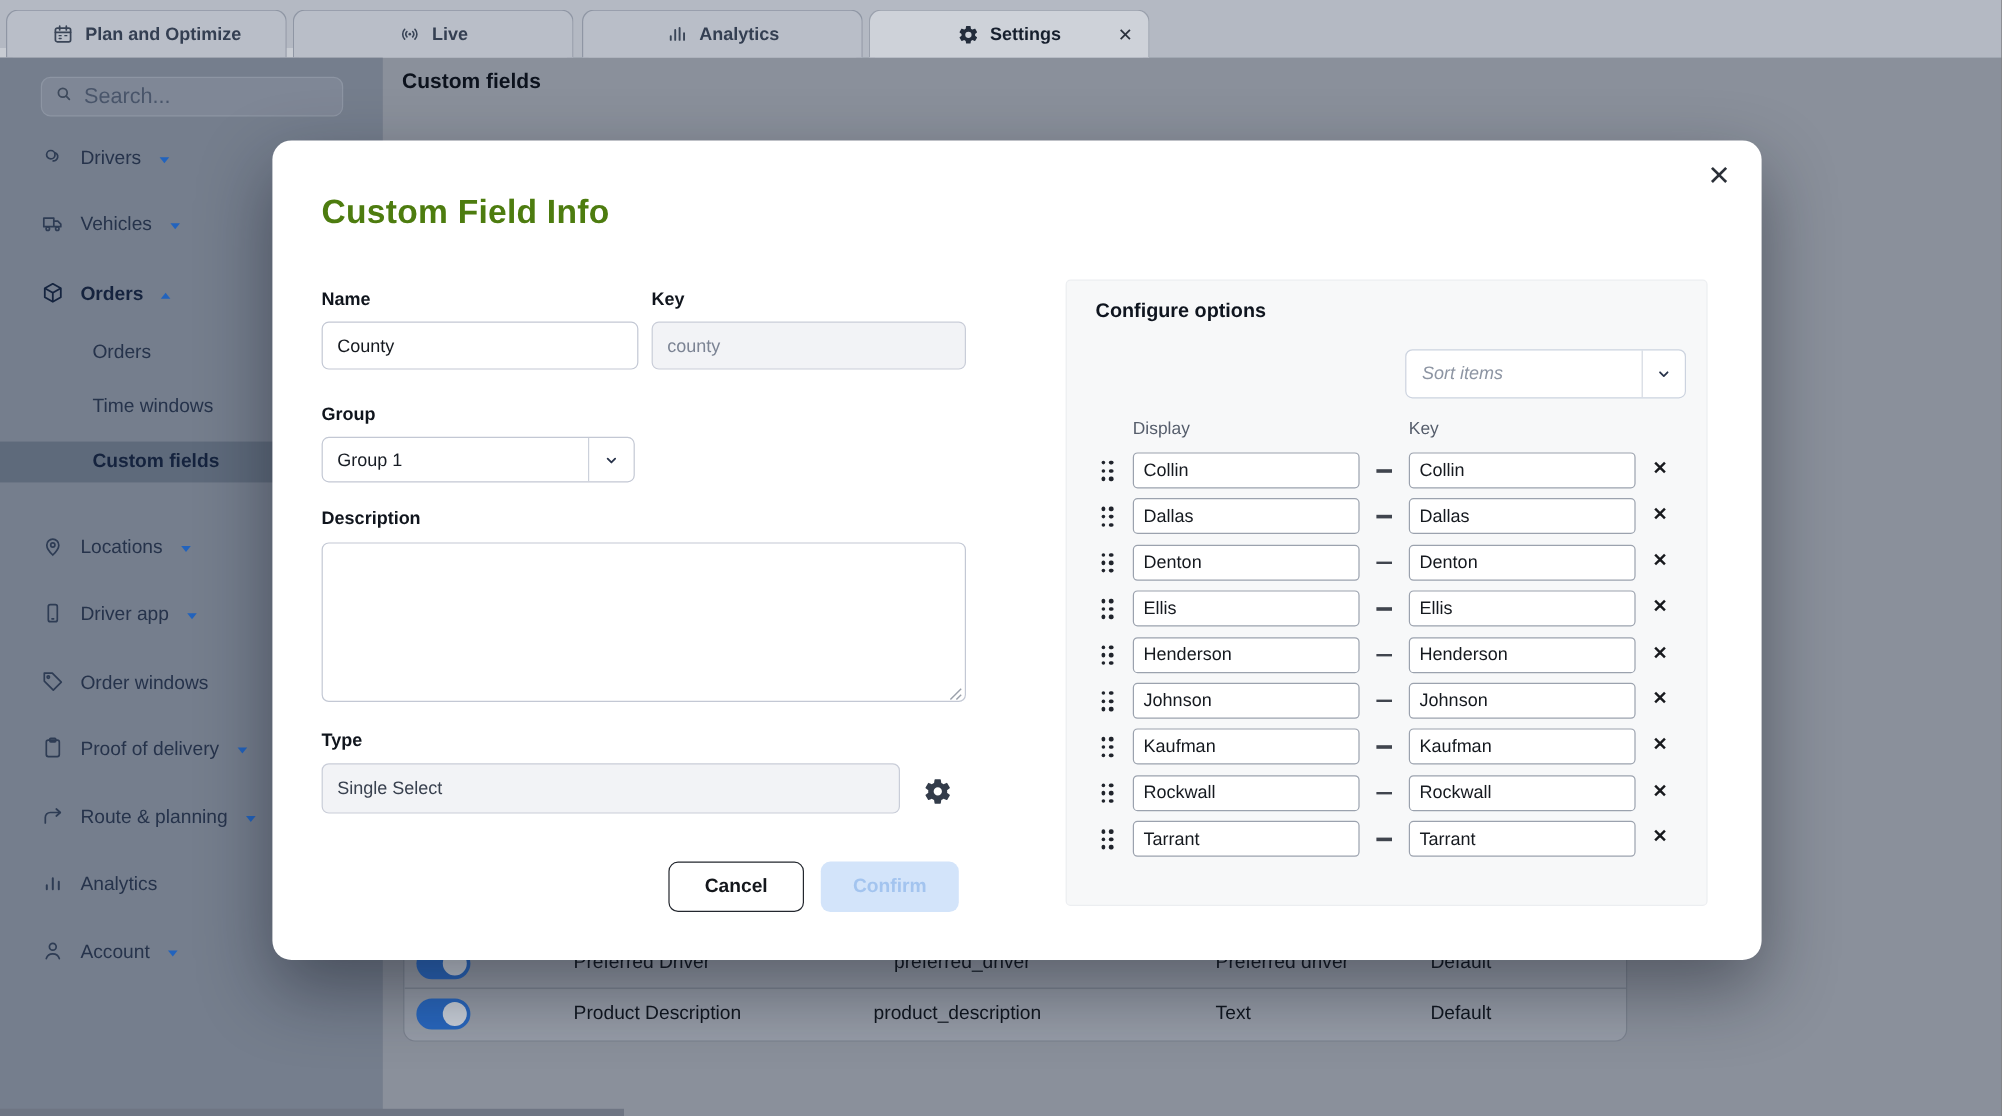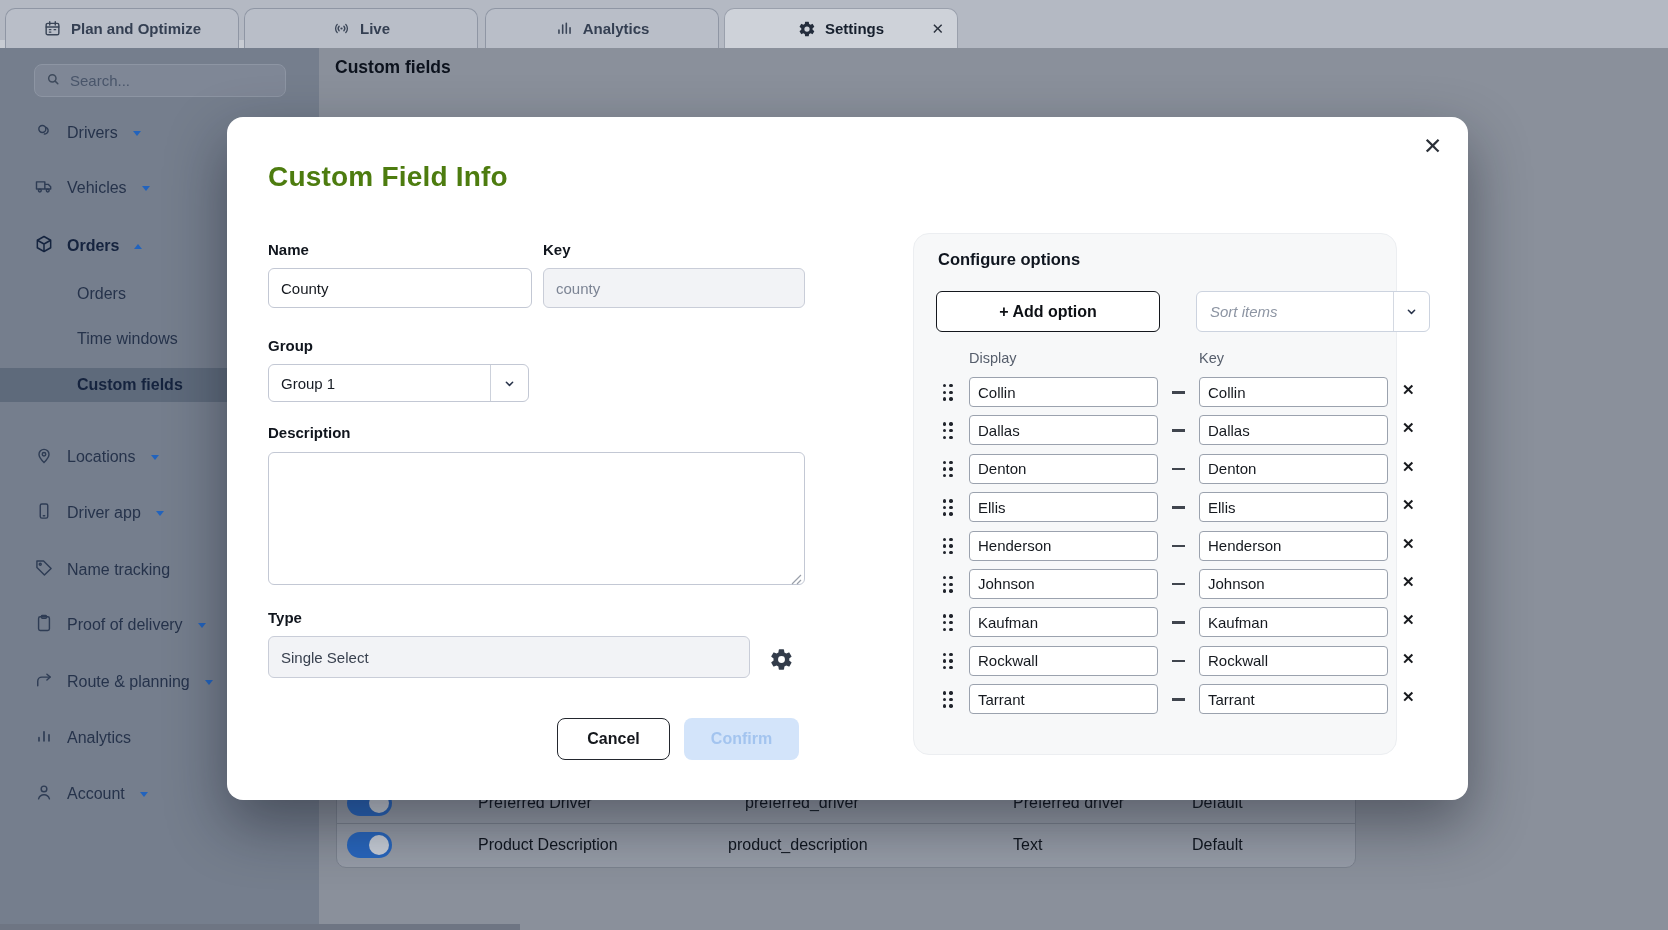--- a/index.html
+++ b/index.html
@@ -13,21 +13,21 @@
        border:1px solid #8f96a4;border-bottom:none;border-radius:10px 10px 0 0;background:#b9bec8;color:#343f52;
        font-size:15px;font-weight:600;cursor:default;}
   .tab.active{background:#ced2d9;border-color:#9aa0ac;color:#161f2d;font-weight:700;}
   .tab .ticon{display:flex;align-items:center;}
   .tab-close{position:absolute;right:13px;top:11px;font-size:15px;color:#2a313d;font-weight:400;}
 
   
   .sidebar{position:absolute;left:0;top:48px;width:319px;height:882px;background:#757e8d;z-index:2;}
   .search-box{position:absolute;left:34px;top:16px;width:252px;height:33px;background:#7f8796;border:1px solid #8d95a3;
               border-radius:8px;display:flex;align-items:center;padding:0 10px;gap:7px;}
-  .search-box input{flex:1;border:none;outline:none;background:transparent;font-size:15px;color:#39455a;}
+  .search-box input{flex:1;border:none;outline:none;background:transparent;font-size:18px;color:#39455a;}
   .search-box input::placeholder{color:#49556a;}
   .side-item{position:absolute;left:0;width:319px;height:34px;display:flex;align-items:center;gap:13px;
              padding-left:34px;color:#26334b;font-size:16px;cursor:default;}
   .side-item .lbl{white-space:nowrap;}
   .side-item.bold .lbl{font-weight:700;color:#15233e;}
   .sub-item{padding-left:77px;}
   .sel-band{position:absolute;left:0;top:320px;width:319px;height:34px;background:#5e6a7b;}
   .chev{width:0;height:0;border-left:4.5px solid transparent;border-right:4.5px solid transparent;margin-left:2px;}
   .chev.down{border-top:5.5px solid #2263bd;}
   .chev.up{border-bottom:5.5px solid #2263bd;}
@@ -58,21 +58,21 @@
   .descbox{position:absolute;left:41px;top:335px;width:537px;height:133px;border:1px solid #c3c8d4;border-radius:6px;
            background:#fff;resize:none;outline:none;font-size:15px;padding:8px 12px;color:#15191f;}
   .grip{position:absolute;left:563px;top:454px;}
   .gear-btn{position:absolute;left:540px;top:528px;width:28px;height:28px;display:flex;align-items:center;justify-content:center;cursor:default;}
   .btn{position:absolute;top:601px;height:42px;border-radius:8px;font-size:16px;font-weight:700;display:flex;
        align-items:center;justify-content:center;cursor:default;}
   .btn.cancel{left:330px;width:113px;background:#fff;border:1.5px solid #23272e;color:#14171c;}
   .btn.confirm{left:457px;width:115px;background:#d3e4fa;border:none;color:#a3c4ef;}
 
   
-  .opt-panel{position:absolute;left:661px;top:116px;width:484px;height:522px;background:#f7f8f9;border:1px solid #eceef1;border-radius:16px;margin-left:25px;}
+  .opt-panel{position:absolute;left:661px;top:116px;width:535px;height:522px;background:#f7f8f9;border:1px solid #eceef1;border-radius:4px;}
   .opt-heading{position:absolute;left:24px;top:16px;font-size:16.5px;font-weight:700;color:#0f151f;}
   .add-btn{position:absolute;left:22px;top:57px;width:224px;height:41px;background:#fff;border:1.8px solid #14171d;
            border-radius:6px;font-size:16px;font-weight:700;color:#0d1015;display:flex;align-items:center;justify-content:center;}
   .sort-box{position:absolute;left:282px;top:57px;width:234px;height:41px;background:#fff;border:1px solid #ccd3df;
             border-radius:6px;display:flex;align-items:center;}
   .sort-box .val{flex:1;padding-left:13px;font-size:15px;font-style:italic;color:#8d95a3;}
   .sort-box .chevbox{width:36px;align-self:stretch;border-left:1px solid #d4d9e2;display:flex;align-items:center;justify-content:center;}
   .col-hdr{position:absolute;top:116px;font-size:14.5px;color:#565e6c;}
   .opt-list{position:absolute;left:0;top:143px;width:535px;}
   .opt-row{position:relative;height:30px;margin-bottom:8.4px;}
@@ -201,21 +201,21 @@
           </svg></span>
       <span class="lbl">Driver app</span>
       <span class="chev down"></span>
     </div>
 
     <div class="side-item" style="top:505px">
       <span><svg width="20" height="20" viewBox="0 0 24 24" fill="none" stroke="#2e3c54" stroke-width="1.7" stroke-linejoin="round">
             <path d="M20.5 12.5L12.5 20.5 3.5 11.5v-8h8l9 9z"></path>
             <circle cx="7.5" cy="7.5" r="1.2"></circle>
           </svg></span>
-      <span class="lbl">Name tracking</span>
+      <span class="lbl">Order windows</span>
     </div>
 
     <div class="side-item" style="top:560px">
       <span><svg width="20" height="20" viewBox="0 0 24 24" fill="none" stroke="#2e3c54" stroke-width="1.7">
             <rect x="5.5" y="4.5" width="13" height="16.5" rx="2"></rect>
             <rect x="9" y="2.8" width="6" height="3.4" rx="1"></rect>
           </svg></span>
       <span class="lbl">Proof of delivery</span>
       <span class="chev down"></span>
     </div>
@@ -310,21 +310,20 @@
       <svg width="25" height="25" viewBox="0 0 24 24" fill="#333c4a">
           <path d="M19.4 13a7.5 7.5 0 0 0 .1-1 7.5 7.5 0 0 0-.1-1l2.1-1.6a.5.5 0 0 0 .1-.6l-2-3.4a.5.5 0 0 0-.6-.2l-2.5 1a7.6 7.6 0 0 0-1.7-1l-.4-2.6a.5.5 0 0 0-.5-.4h-4a.5.5 0 0 0-.5.4l-.4 2.6a7.6 7.6 0 0 0-1.7 1l-2.5-1a.5.5 0 0 0-.6.2l-2 3.4a.5.5 0 0 0 .1.6L4.4 11a7.5 7.5 0 0 0 0 2l-2.1 1.6a.5.5 0 0 0-.1.6l2 3.4c.1.2.4.3.6.2l2.5-1a7.6 7.6 0 0 0 1.7 1l.4 2.6c0 .2.2.4.5.4h4c.2 0 .4-.2.5-.4l.4-2.6a7.6 7.6 0 0 0 1.7-1l2.5 1c.2.1.5 0 .6-.2l2-3.4a.5.5 0 0 0-.1-.6L19.4 13zM12 15.3a3.3 3.3 0 1 1 0-6.6 3.3 3.3 0 0 1 0 6.6z"></path>
         </svg>
     </span>
 
     <div class="btn cancel">Cancel</div>
     <div class="btn confirm">Confirm</div>
 
     <div class="opt-panel">
       <div class="opt-heading">Configure options</div>
-      <div class="add-btn">+ Add option</div>
       <div class="sort-box">
         <span class="val">Sort items</span>
         <span class="chevbox">
           <svg width="15" height="15" viewBox="0 0 24 24" fill="none" stroke="#28334a" stroke-width="2.4" stroke-linecap="round" stroke-linejoin="round">
               <path d="M7 10l5 5 5-5"></path>
             </svg>
         </span>
       </div>
       <div class="col-hdr" style="left:55px">Display</div>
       <div class="col-hdr" style="left:285px">Key</div>

